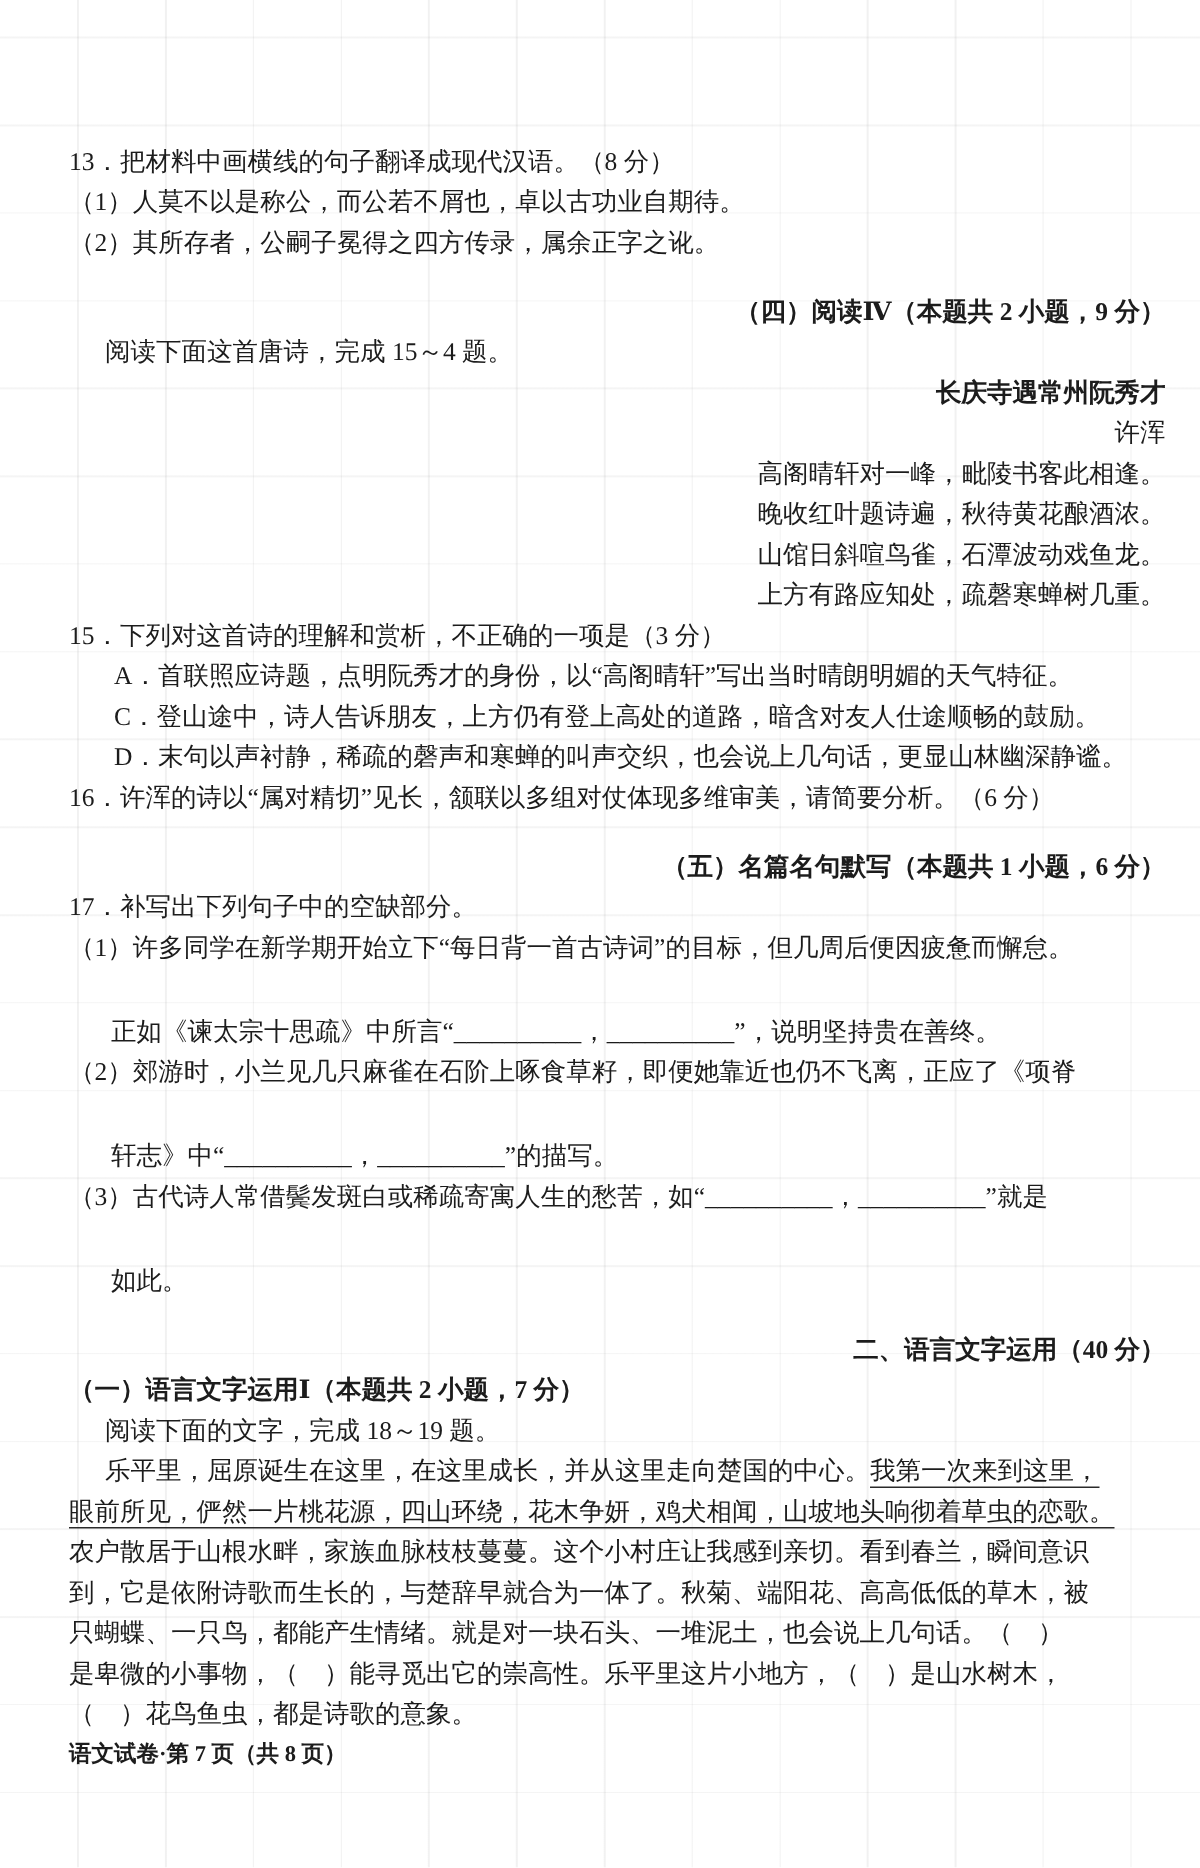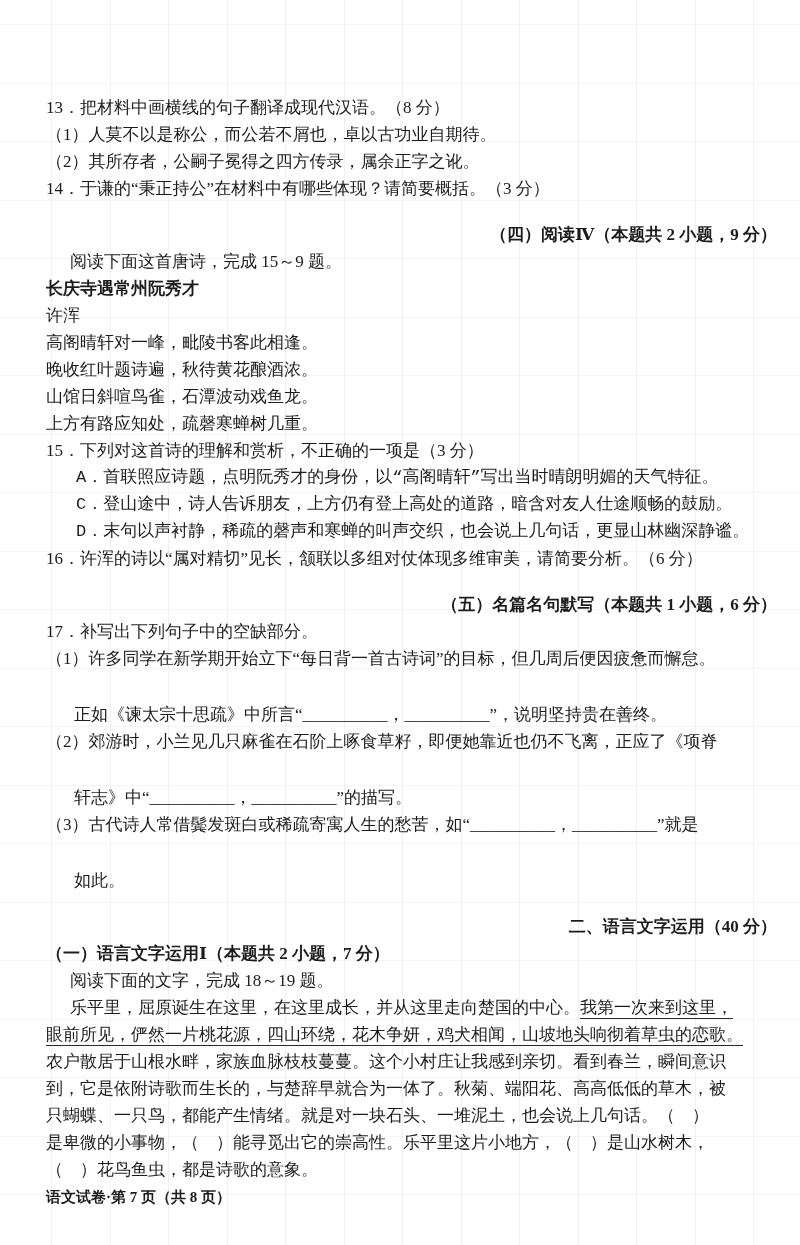--- a/index.html
+++ b/index.html
@@ -22,23 +22,23 @@
     padding-left: 13px;
   }
   .content {
     position: absolute;
     top: 94px;
     left: 46px;
     right: 36px;
   }
   .ln { white-space: nowrap; }
   .bold { font-weight: 700; }
-  .center { text-align: left; white-space: nowrap; }
+  .center { text-align: right; white-space: nowrap; }
   .indent1 { padding-left: 24px; }
-  .opt { padding-left: 30px; font-family: Liberation Mono, monospace; }
+  .opt { padding-left: 30px; }
   .hang { padding-left: 28px; margin-top: 29px; }
   .gap { margin-top: 19px; text-align: right; }
   .uline { border-bottom: 1.2px solid #2a2a2a; padding-bottom: 1px; }
   .footer {
     margin-top: 3px;
     text-align: left;
     font-size: 15px;
     font-weight: 700;
     line-height: 22px;
     white-space: nowrap;
@@ -46,24 +46,23 @@
 </style>
 </head>
 <body>
 
 <div class="page">
   <div class="content">
 
     <div class="ln">13．把材料中画横线的句子翻译成现代汉语。（8 分）</div>
     <div class="ln">（1）人莫不以是称公，而公若不屑也，卓以古功业自期待。</div>
     <div class="ln">（2）其所存者，公嗣子冕得之四方传录，属余正字之讹。</div>
-    <div class="ln">14．于谦的“秉正持公”在材料中有哪些体现？请简要概括。（3 分）</div>
 
     <div class="ln bold gap">（四）阅读Ⅳ（本题共 2 小题，9 分）</div>
-    <div class="ln indent1">阅读下面这首唐诗，完成 15～9 题。</div>
+    <div class="ln indent1">阅读下面这首唐诗，完成 15～4 题。</div>
     <div class="center bold">长庆寺遇常州阮秀才</div>
     <div class="center">许浑</div>
     <div class="center">高阁晴轩对一峰，毗陵书客此相逢。</div>
     <div class="center">晚收红叶题诗遍，秋待黄花酿酒浓。</div>
     <div class="center">山馆日斜喧鸟雀，石潭波动戏鱼龙。</div>
     <div class="center">上方有路应知处，疏磬寒蝉树几重。</div>
 
     <div class="ln">15．下列对这首诗的理解和赏析，不正确的一项是（3 分）</div>
     <div class="ln opt">A．首联照应诗题，点明阮秀才的身份，以“高阁晴轩”写出当时晴朗明媚的天气特征。</div>
     <div class="ln opt">C．登山途中，诗人告诉朋友，上方仍有登上高处的道路，暗含对友人仕途顺畅的鼓励。</div>

